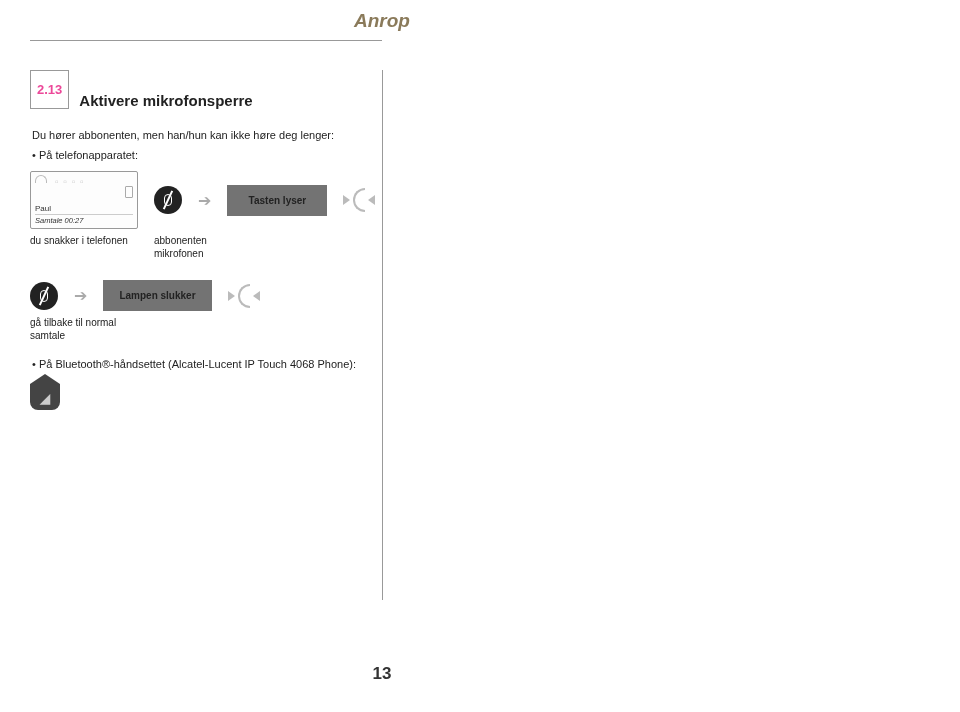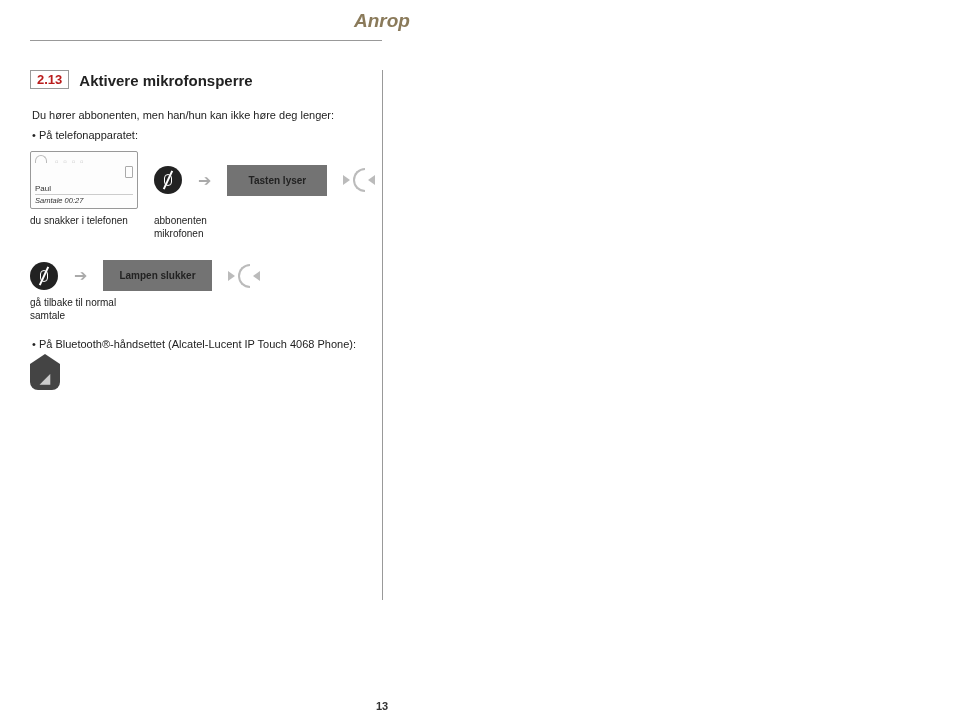--- a/index.html
+++ b/index.html
@@ -55,23 +55,23 @@
     min-height: 530px;
   }
   .section-head {
     display: flex;
     align-items: flex-end;
     gap: 10px;
     margin-bottom: 14px;
   }
   .section-num-box {
     border: 1px solid #999;
-    padding: 2px 6px;
+    padding: 12px 6px;
     font-size: 13px;
-    color: #b91c1c;
+    color: #ec4899;
     font-weight: bold;
     line-height: 1;
   }
   .section-title {
     font-size: 15px;
     font-weight: bold;
     color: #222;
   }
   .intro {
     font-size: 11px;
@@ -234,24 +234,24 @@
   .bt-drop .sym{
     position:absolute;
     left:50%; top:50%;
     transform:translate(-50%,-40%);
     color:#ccc;
     font-size:14px;
     line-height:1;
   }
   .page-num {
     position: absolute;
-    bottom: 0;
+    bottom: 28px;
     left: 50%;
     transform: translateX(-50%);
-    font-size: 11px;
+    font-size: 17px;
     font-weight: bold;
     color: #333;
   }
 </style>
 </head>
 <body>
 
 <div class="page">
 
   <div class="page-title-row">

